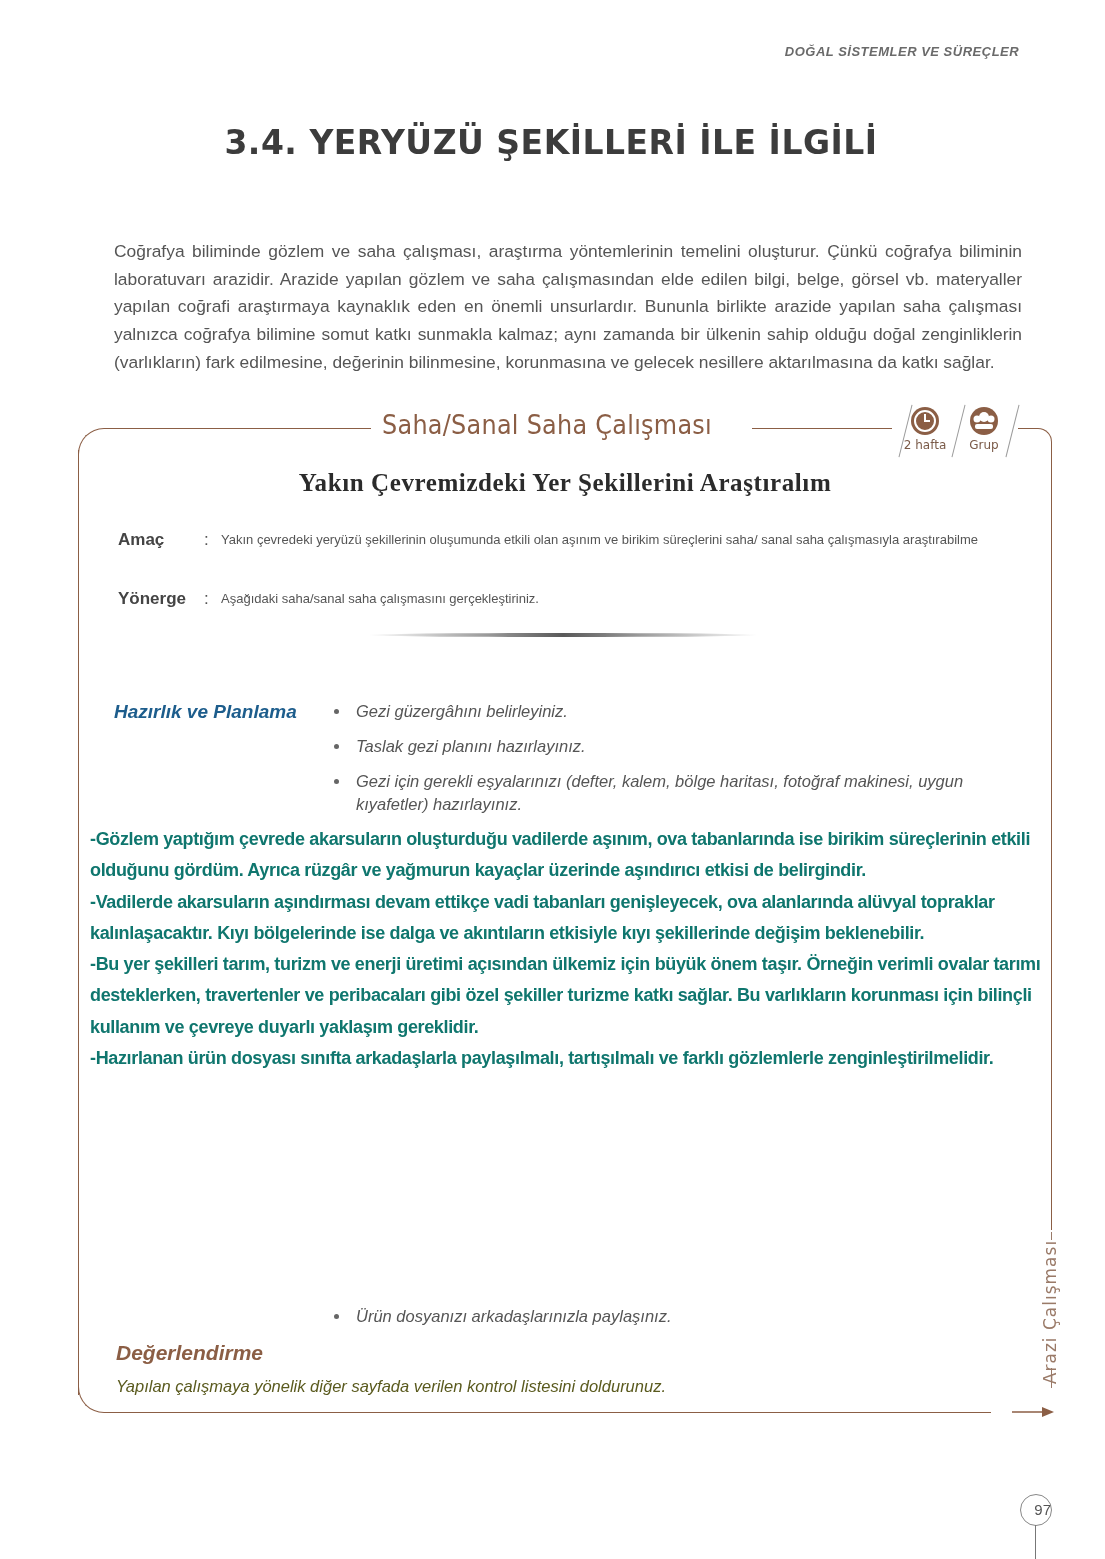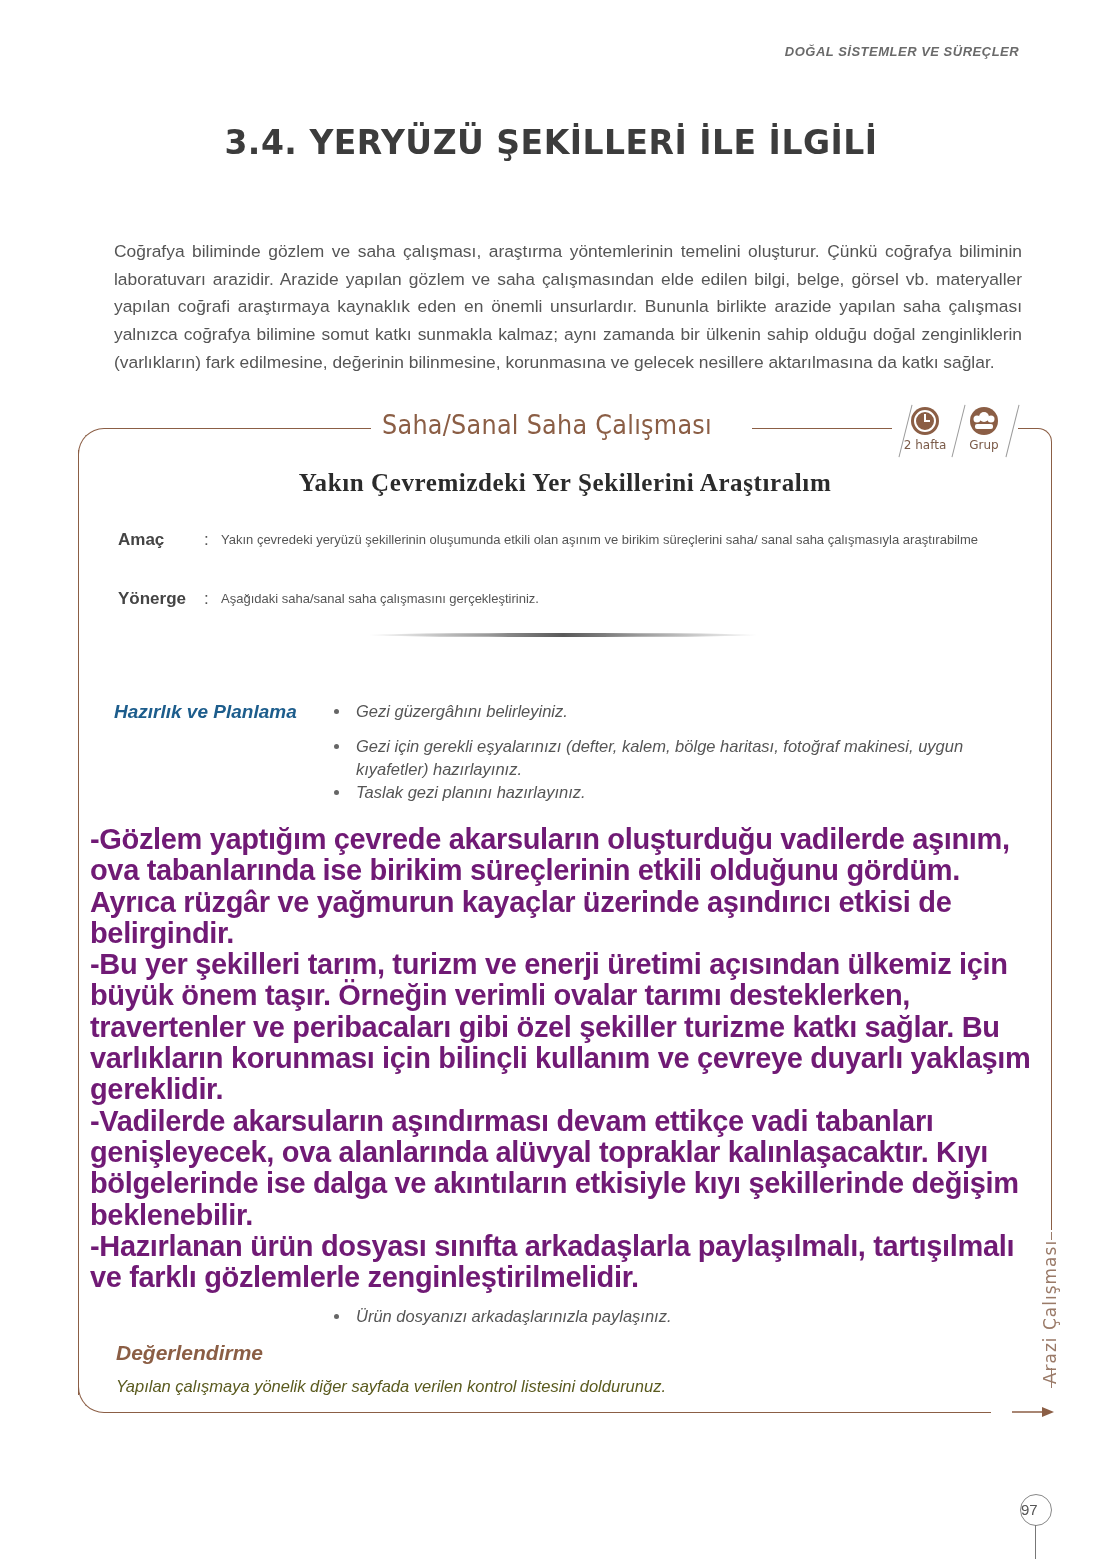--- a/index.html
+++ b/index.html
@@ -63,36 +63,36 @@
       background: linear-gradient(to right, rgba(80,80,80,0), rgba(60,60,60,0.85) 50%, rgba(80,80,80,0));
       border-radius: 50%;
     }
     .prep-label {
       left: 114px; top: 701px; font-size: 19px; font-weight: bold; font-style: italic; color: #1d5d8c;
     }
     .bullet-item { font-size: 16.5px; font-style: italic; color: #555; line-height: 23px; }
     .bullet-dot { width: 5px; height: 5px; border-radius: 50%; background: #666; display: inline-block; }
     .answers {
       left: 90px; top: 824px; width: 962px;
-      font-weight: bold; font-size: 29px; line-height: 31.3px; color: #701a75;
+      font-weight: bold; font-size: 18px; line-height: 31.3px; color: #0f766e;
       font-family: "Liberation Sans", sans-serif; letter-spacing: -0.35px;
     }
     .eval-label { left: 116px; top: 1341px; font-size: 21px; font-weight: bold; font-style: italic; color: #8b5e45; }
     .eval-text { left: 116px; top: 1377px; font-size: 16.5px; font-style: italic; color: #5a5a1e; }
     .side-label {
       left: 1030px; top: 1232px; width: 40px; height: 160px;
     }
     .side-label span {
       position: absolute; left: 50%; top: 50%; white-space: nowrap;
       transform: translate(-50%, -50%) rotate(-90deg);
       font-size: 17px; color: #9a7a68; font-family: "DejaVu Sans", sans-serif; letter-spacing: 1px;
     }
     .page-num {
       left: 1020px; top: 1494px; width: 30px; height: 30px; border: 1px solid #888; border-radius: 50%;
-      text-align: left; line-height: 30px; font-size: 15px; color: #555;
+      text-align: right; line-height: 30px; font-size: 15px; color: #555;
     }
     .page-line { left: 1035px; top: 1525px; width: 1px; height: 34px; background: #777; }
   </style>
 </head>
 <body>
 
 <div class="abs running-head">DOĞAL SİSTEMLER VE SÜREÇLER</div>
 
 <div class="abs title">
   <div>3.4. YERYÜZÜ ŞEKİLLERİ İLE İLGİLİ</div>
@@ -147,34 +147,34 @@
 
 <div class="abs divider"></div>
 
 <div class="abs prep-label">Hazırlık  ve Planlama</div>
 
 <div class="abs" style="left:333px; top:700px; width:680px;">
   <div style="position:relative; padding-left:23px; margin-bottom:12px;">
     <span class="bullet-dot" style="position:absolute; left:1px; top:9px;"></span>
     <span class="bullet-item">Gezi güzergâhını belirleyiniz.</span>
   </div>
+  <div style="position:relative; padding-left:23px; margin-bottom:12px;">
+    <span class="bullet-dot" style="position:absolute; left:1px; top:9px;"></span>
+    <span class="bullet-item">Taslak gezi planını hazırlayınız.</span>
+  </div>
   <div style="position:relative; padding-left:23px; width:640px;">
     <span class="bullet-dot" style="position:absolute; left:1px; top:9px;"></span>
     <span class="bullet-item" style="display:block;">Gezi için gerekli eşyalarınızı (defter, kalem, bölge haritası, fotoğraf makinesi, uygun kıyafetler) hazırlayınız.</span>
-  </div>
-  <div style="position:relative; padding-left:23px; margin-bottom:12px;">
-    <span class="bullet-dot" style="position:absolute; left:1px; top:9px;"></span>
-    <span class="bullet-item">Taslak gezi planını hazırlayınız.</span>
   </div>
 </div>
 
 <div class="abs answers">
   <div>-Gözlem yaptığım çevrede akarsuların oluşturduğu vadilerde aşınım, ova tabanlarında ise birikim süreçlerinin etkili olduğunu gördüm. Ayrıca rüzgâr ve yağmurun kayaçlar üzerinde aşındırıcı etkisi de belirgindir.</div>
+  <div>-Vadilerde akarsuların aşındırması devam ettikçe vadi tabanları genişleyecek, ova alanlarında alüvyal topraklar kalınlaşacaktır. Kıyı bölgelerinde ise dalga ve akıntıların etkisiyle kıyı şekillerinde değişim beklenebilir.</div>
   <div>-Bu yer şekilleri tarım, turizm ve enerji üretimi açısından ülkemiz için büyük önem taşır. Örneğin verimli ovalar tarımı desteklerken, travertenler ve peribacaları gibi özel şekiller turizme katkı sağlar. Bu varlıkların korunması için bilinçli kullanım ve çevreye duyarlı yaklaşım gereklidir.</div>
-  <div>-Vadilerde akarsuların aşındırması devam ettikçe vadi tabanları genişleyecek, ova alanlarında alüvyal topraklar kalınlaşacaktır. Kıyı bölgelerinde ise dalga ve akıntıların etkisiyle kıyı şekillerinde değişim beklenebilir.</div>
   <div>-Hazırlanan ürün dosyası sınıfta arkadaşlarla paylaşılmalı, tartışılmalı ve farklı gözlemlerle zenginleştirilmelidir.</div>
 </div>
 
 <div class="abs" style="left:333px; top:1305px; width:680px; padding-left:23px;">
   <span class="bullet-dot" style="position:absolute; left:1px; top:9px;"></span>
   <span class="bullet-item">Ürün dosyanızı arkadaşlarınızla paylaşınız.</span>
 </div>
 
 <div class="abs eval-label">Değerlendirme</div>
 <div class="abs eval-text">Yapılan çalışmaya yönelik diğer sayfada verilen kontrol listesini doldurunuz.</div>

